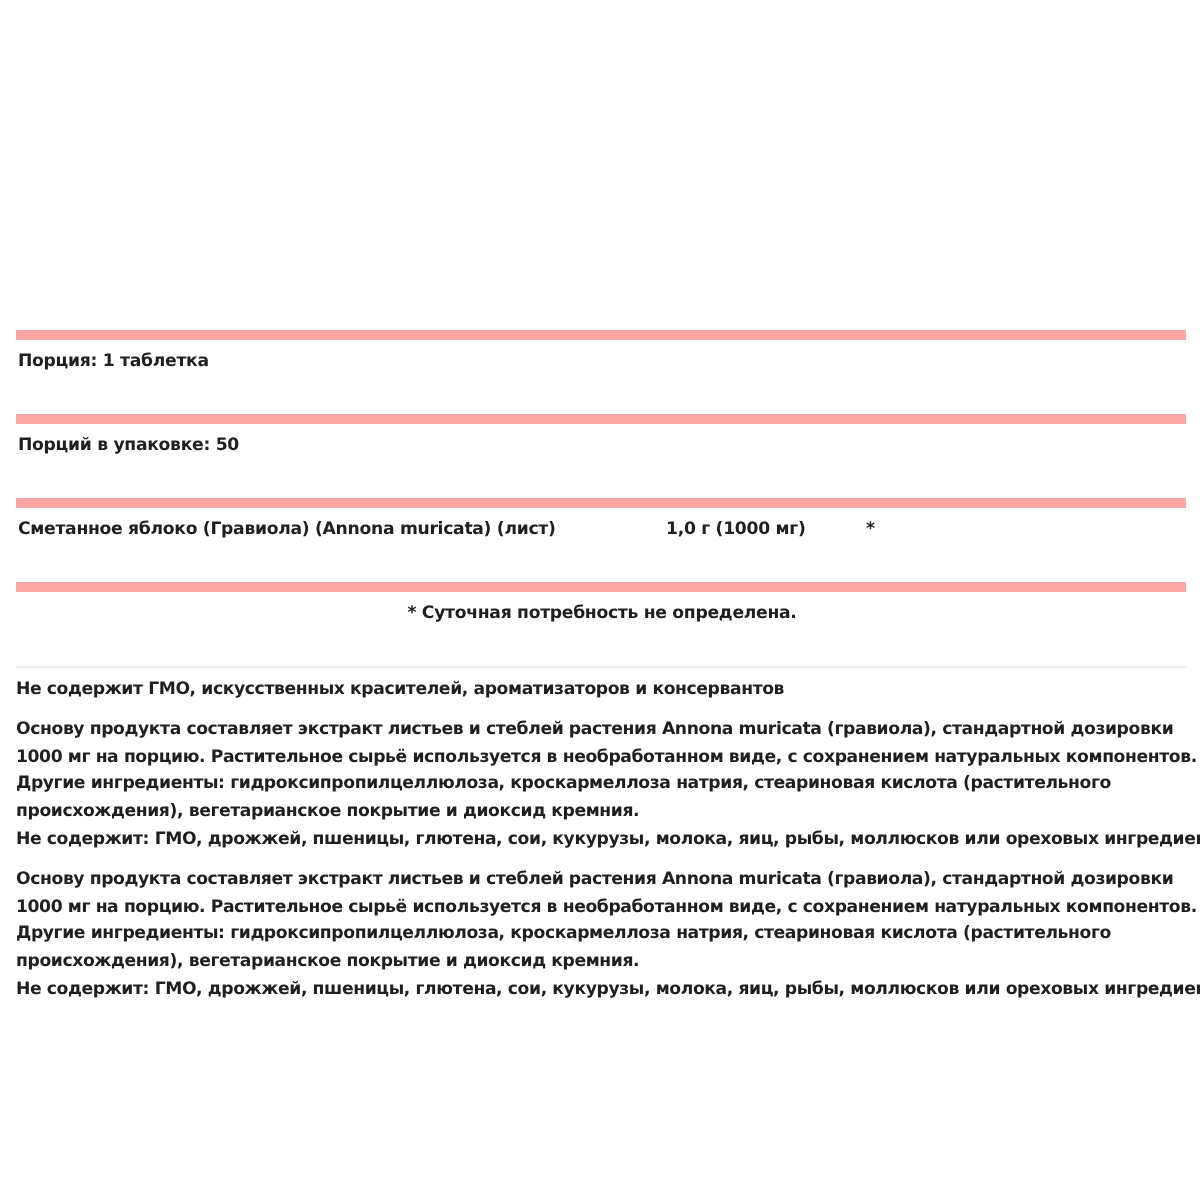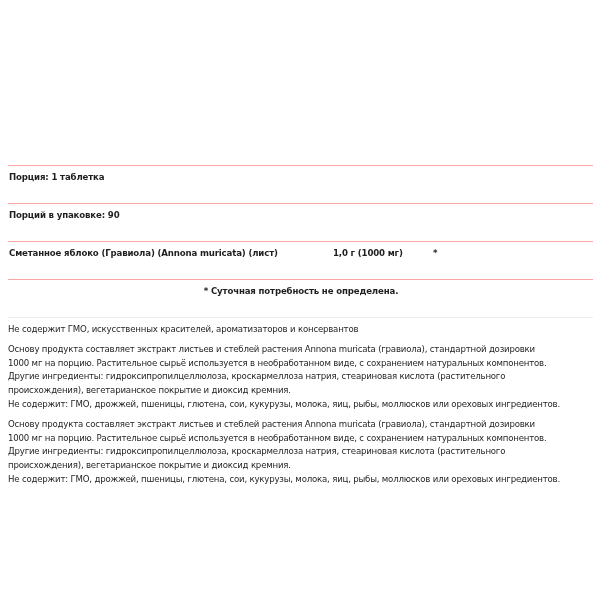--- a/index.html
+++ b/index.html
@@ -22,36 +22,36 @@
       width: 585px;
     }
     table.facts {
       width: 585px;
       border-collapse: collapse;
       font-size: 8.6px;
       font-weight: 600;
       letter-spacing: -0.15px;
     }
     table.facts td {
-      border-top: 1px solid #fca5a5;
+      border-top: 5px solid #fca5a5;
       padding: 0 0 16px 1px;
       height: 21px;
       vertical-align: middle;
       white-space: nowrap;
     }
     table.facts tr:last-child td {
       border-bottom: 1px solid #ececec;
       text-align: center;
     }
     td.c1 { width: 323px; }
     td.c2 { width: 99px; }
     td.c3 { }
     .notes {
       font-size: 8.6px;
-      font-weight: 400;
+      font-weight: 700;
       letter-spacing: -0.2px;
       line-height: 13.8px;
       margin-top: 5px;
     }
     .notes p {
       margin: 0 0 6px 0;
       white-space: nowrap;
     }
     .line {
       display: block;
@@ -60,21 +60,21 @@
 </head>
 <body>
 
 <div class="wrap">
   <table class="facts">
     <tbody>
       <tr>
         <td class="c1" colspan="3">Порция: 1 таблетка</td>
       </tr>
       <tr>
-        <td class="c1" colspan="3">Порций в упаковке: 90</td>
+        <td class="c1" colspan="3">Порций в упаковке: 50</td>
       </tr>
       <tr>
         <td class="c1">Сметанное яблоко (Гравиола) (Annona muricata) (лист)</td>
         <td class="c2">1,0 г (1000 мг)</td>
         <td class="c3">*</td>
       </tr>
       <tr>
         <td class="c1" colspan="3">* Суточная потребность не определена.</td>
       </tr>
     </tbody>

